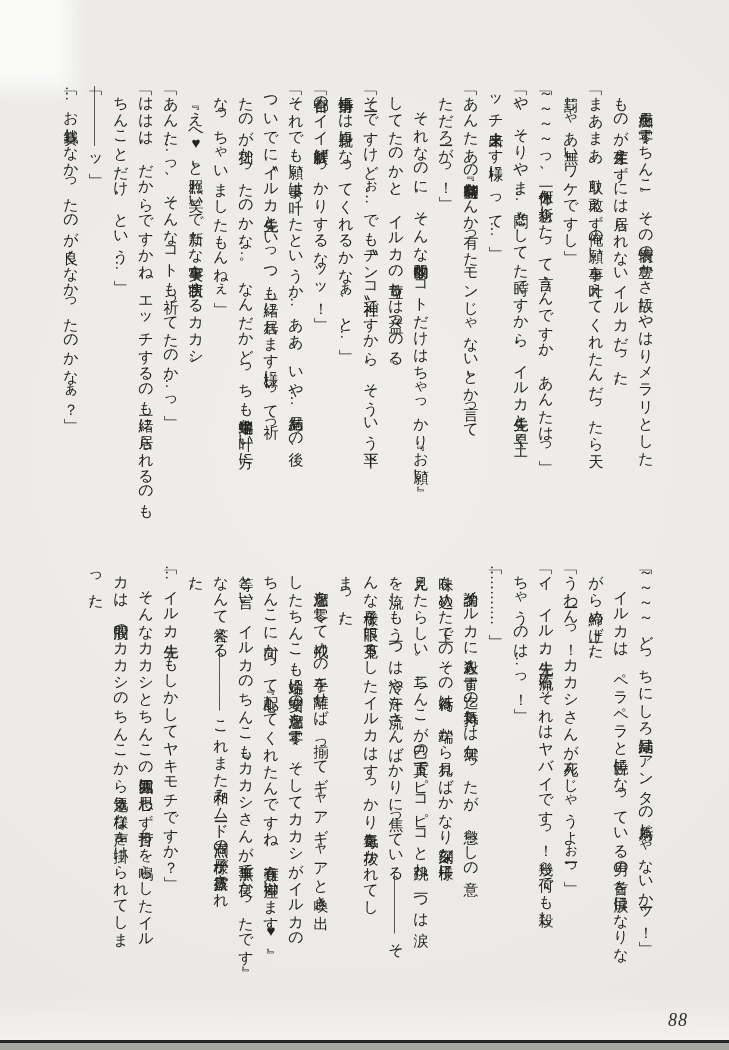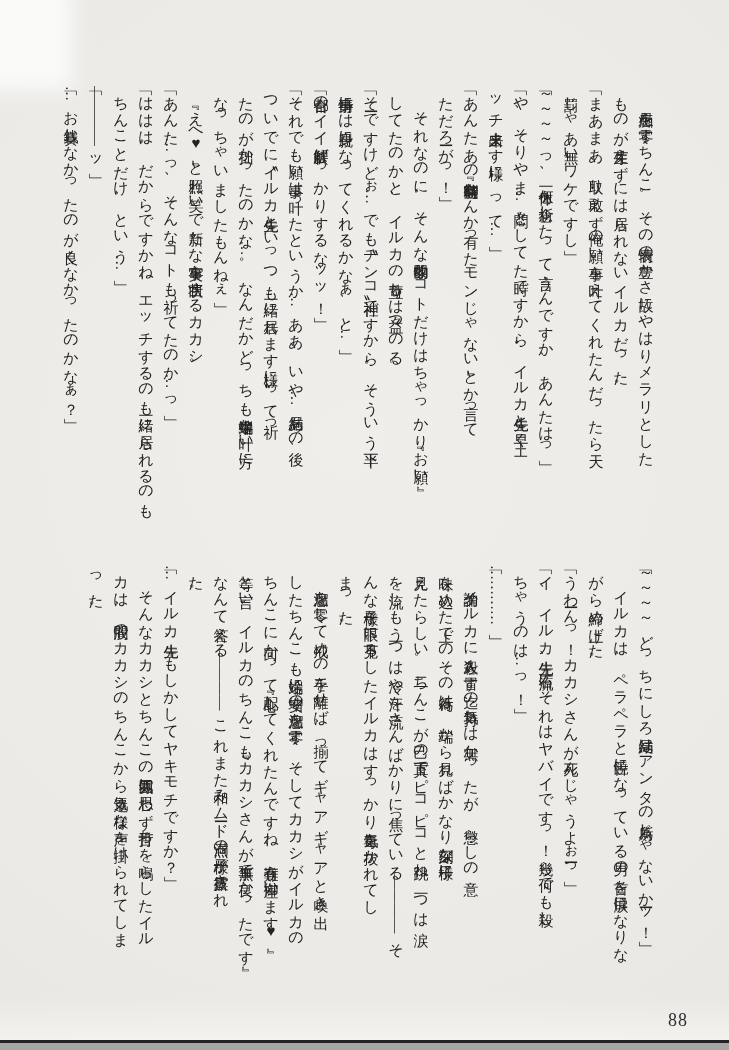--- a/index.html
+++ b/index.html
@@ -76,20 +76,21 @@
     height: 480px;
   }
   .page-number {
     position: absolute;
     left: 668px;
     top: 1010px;
     font-family: "Liberation Serif", "DejaVu Serif", serif;
     font-size: 18px;
     letter-spacing: 1px;
     color: #2e2e2e;
+    font-style: italic;
   }
 </style>
 </head>
 <body>
 
 <div class="page">
 
   <div class="scan-highlight"></div>
   <div class="light-bottom"></div>
 

